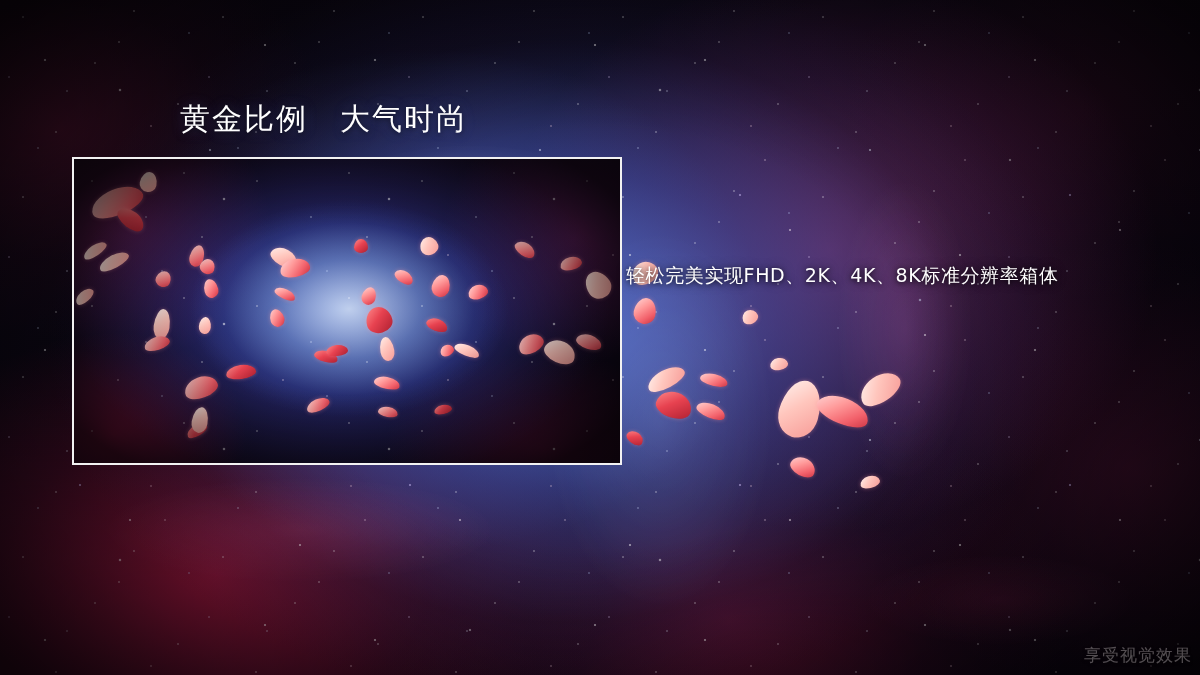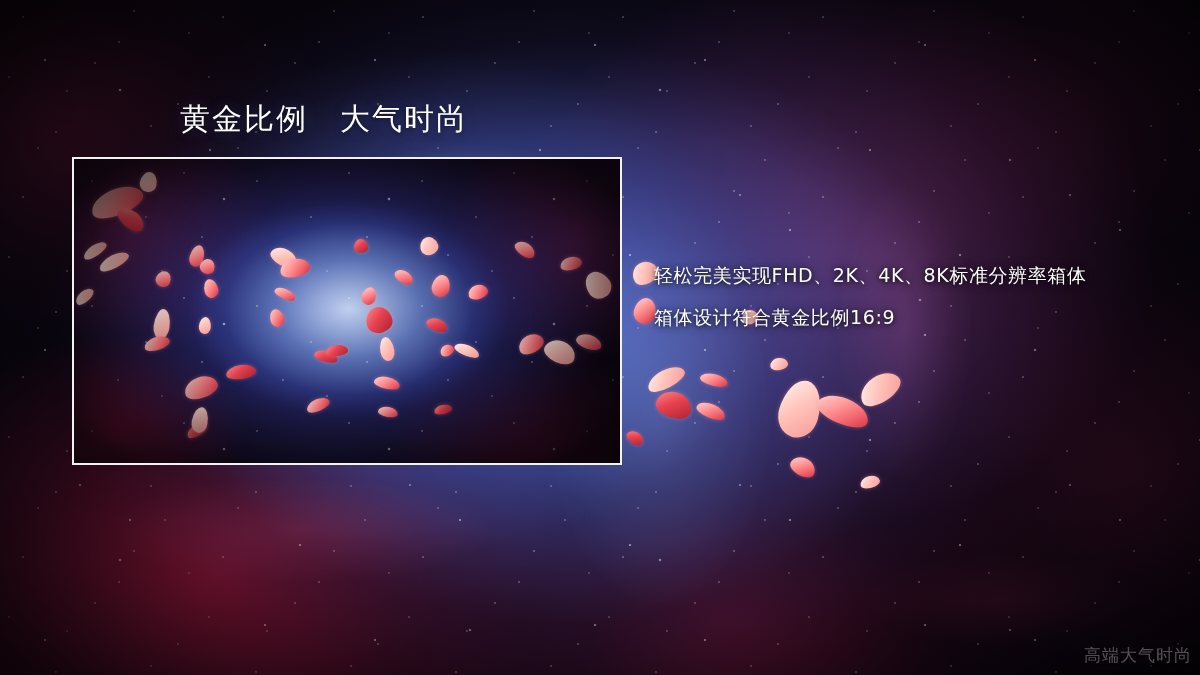--- a/index.html
+++ b/index.html
@@ -163,21 +163,21 @@
     top: 100px;
     font-size: 30px;
     line-height: 1.25;
     letter-spacing: 2px;
     color: #ffffff;
     white-space: pre;
     text-shadow: 0 1px 6px rgba(0,0,0,0.75), 0 0 14px rgba(120,140,255,0.30);
   }
   #body-text {
     position: absolute;
-    left: 654px;
+    left: 626px;
     top: 254px;
     width: 520px;
   }
   #body-text .line {
     font-size: 19px;
     line-height: 42px;
     letter-spacing: 0.6px;
     color: #ffffff;
     white-space: nowrap;
     text-shadow: 0 1px 5px rgba(0,0,0,0.80), 0 0 12px rgba(0,0,0,0.45);
@@ -270,18 +270,17 @@
         <div class="petal" style="left: 502px; top: 176px; width: 26px; height: 14px; transform: rotate(18deg);"></div>
         <div class="petal pale" style="left: 512px; top: 112px; width: 24px; height: 28px; transform: rotate(-34deg);"></div>
         <div class="petal" style="left: 304px; top: 248px; width: 20px; height: 10px; transform: rotate(10deg);"></div>
         <div class="petal deep" style="left: 360px; top: 246px; width: 18px; height: 9px; transform: rotate(-12deg);"></div>
       </div>
     <div id="panel-vignette"></div>
   </div>
 
   <div id="body-text">
     <div class="line">轻松完美实现FHD、2K、4K、8K标准分辨率箱体</div>
-    <div class="line">箱体设计符合黄金比例16:9</div>
   </div>
 
-  <div id="watermark">高端大气时尚</div>
+  <div id="watermark">享受视觉效果</div>
 
 </div>
 
 </body></html>

